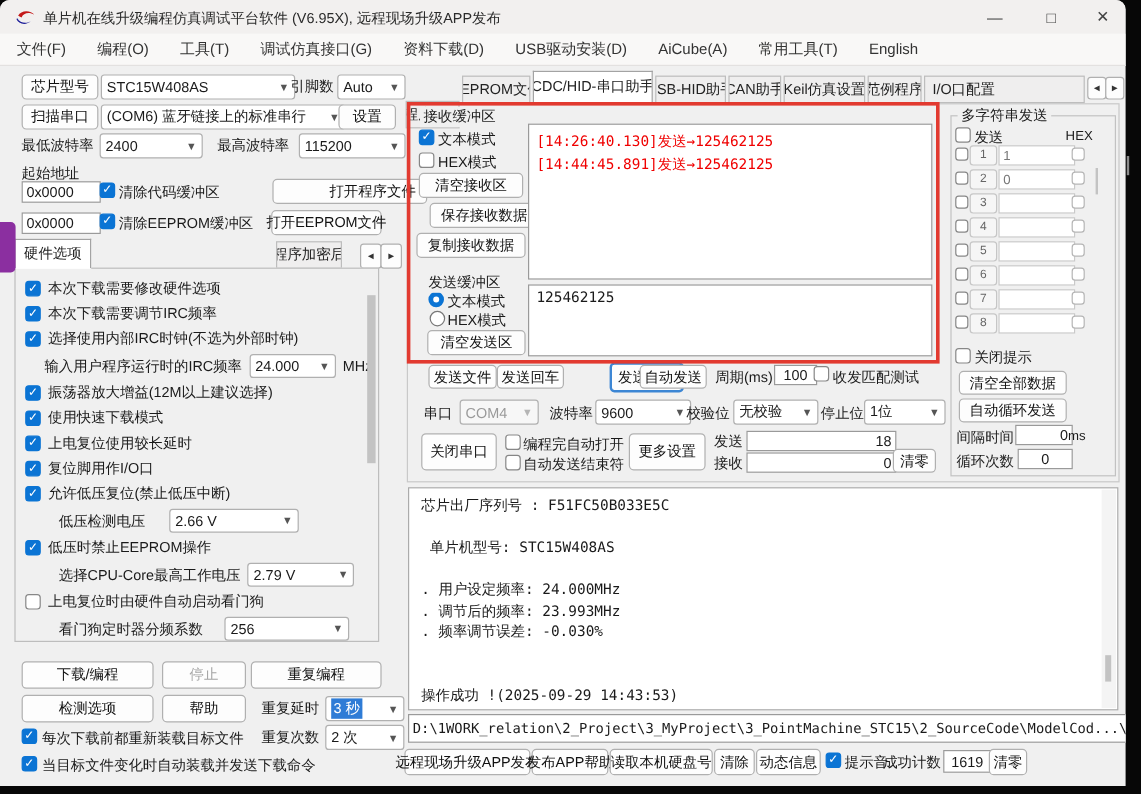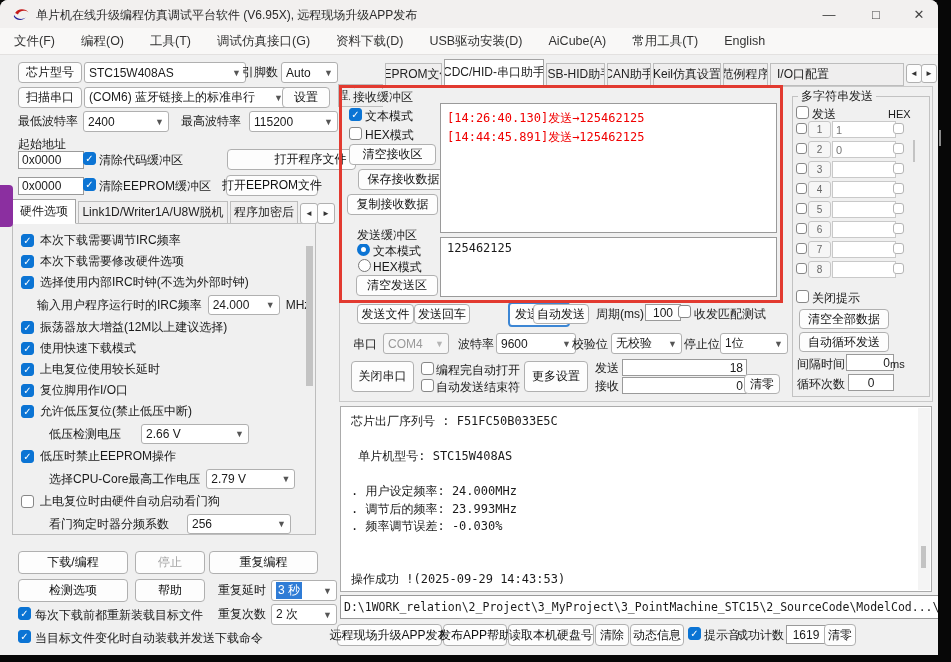--- a/index.html
+++ b/index.html
@@ -126,33 +126,32 @@
   <span class="cb on" style="left:83px;top:152px;"></span>
   <span class="lbl" style="left:99px;top:153px;">清除代码缓冲区</span>
   <div class="btn" style="left:227px;top:149px;width:89px;height:19px;padding-left:38px;">打开程序文件</div>
 
   <div class="field" style="left:18px;top:177px;width:58px;height:16px;">0x0000</div>
   <span class="cb on" style="left:83px;top:178px;"></span>
   <span class="lbl" style="left:99px;top:179px;">清除EEPROM缓冲区</span>
   <div class="btn" style="left:226px;top:175px;width:90px;height:19px;">打开EEPROM文件</div>
 
   <div class="tab active" style="left:12px;top:199px;width:64px;height:25px;">硬件选项</div>
-  <div class="tab" style="left:78px;top:201px;width:150px;height:23px;">Link1D/Writer1A/U8W脱机</div>
-  <div class="tab" style="left:230px;top:201px;width:68px;height:23px;">程序加密后</div>
+  <div class="tab" style="left:230px;top:201px;width:55px;height:23px;">程序加密后</div>
   <div class="arrowbtn" style="left:300px;top:203px;width:16px;height:19px;">◄</div>
   <div class="arrowbtn" style="left:317px;top:203px;width:16px;height:19px;">►</div>
 
   <div class="optbox">
     <div class="orow">
         <span class="cb on"></span>
+        <span class="olbl">本次下载需要修改硬件选项</span>
+      </div>
+    <div class="orow">
+        <span class="cb on"></span>
         <span class="olbl">本次下载需要调节IRC频率</span>
-      </div>
-    <div class="orow">
-        <span class="cb on"></span>
-        <span class="olbl">本次下载需要修改硬件选项</span>
       </div>
     <div class="orow">
         <span class="cb on"></span>
         <span class="olbl">选择使用内部IRC时钟(不选为外部时钟)</span>
       </div>
     <div class="orow sel">
         <span class="olbl ind1">输入用户程序运行时的IRC频率</span>
         <span class="combo" style="width:62px;">
           <span>24.000</span>
           <span class="chev">▼</span>

